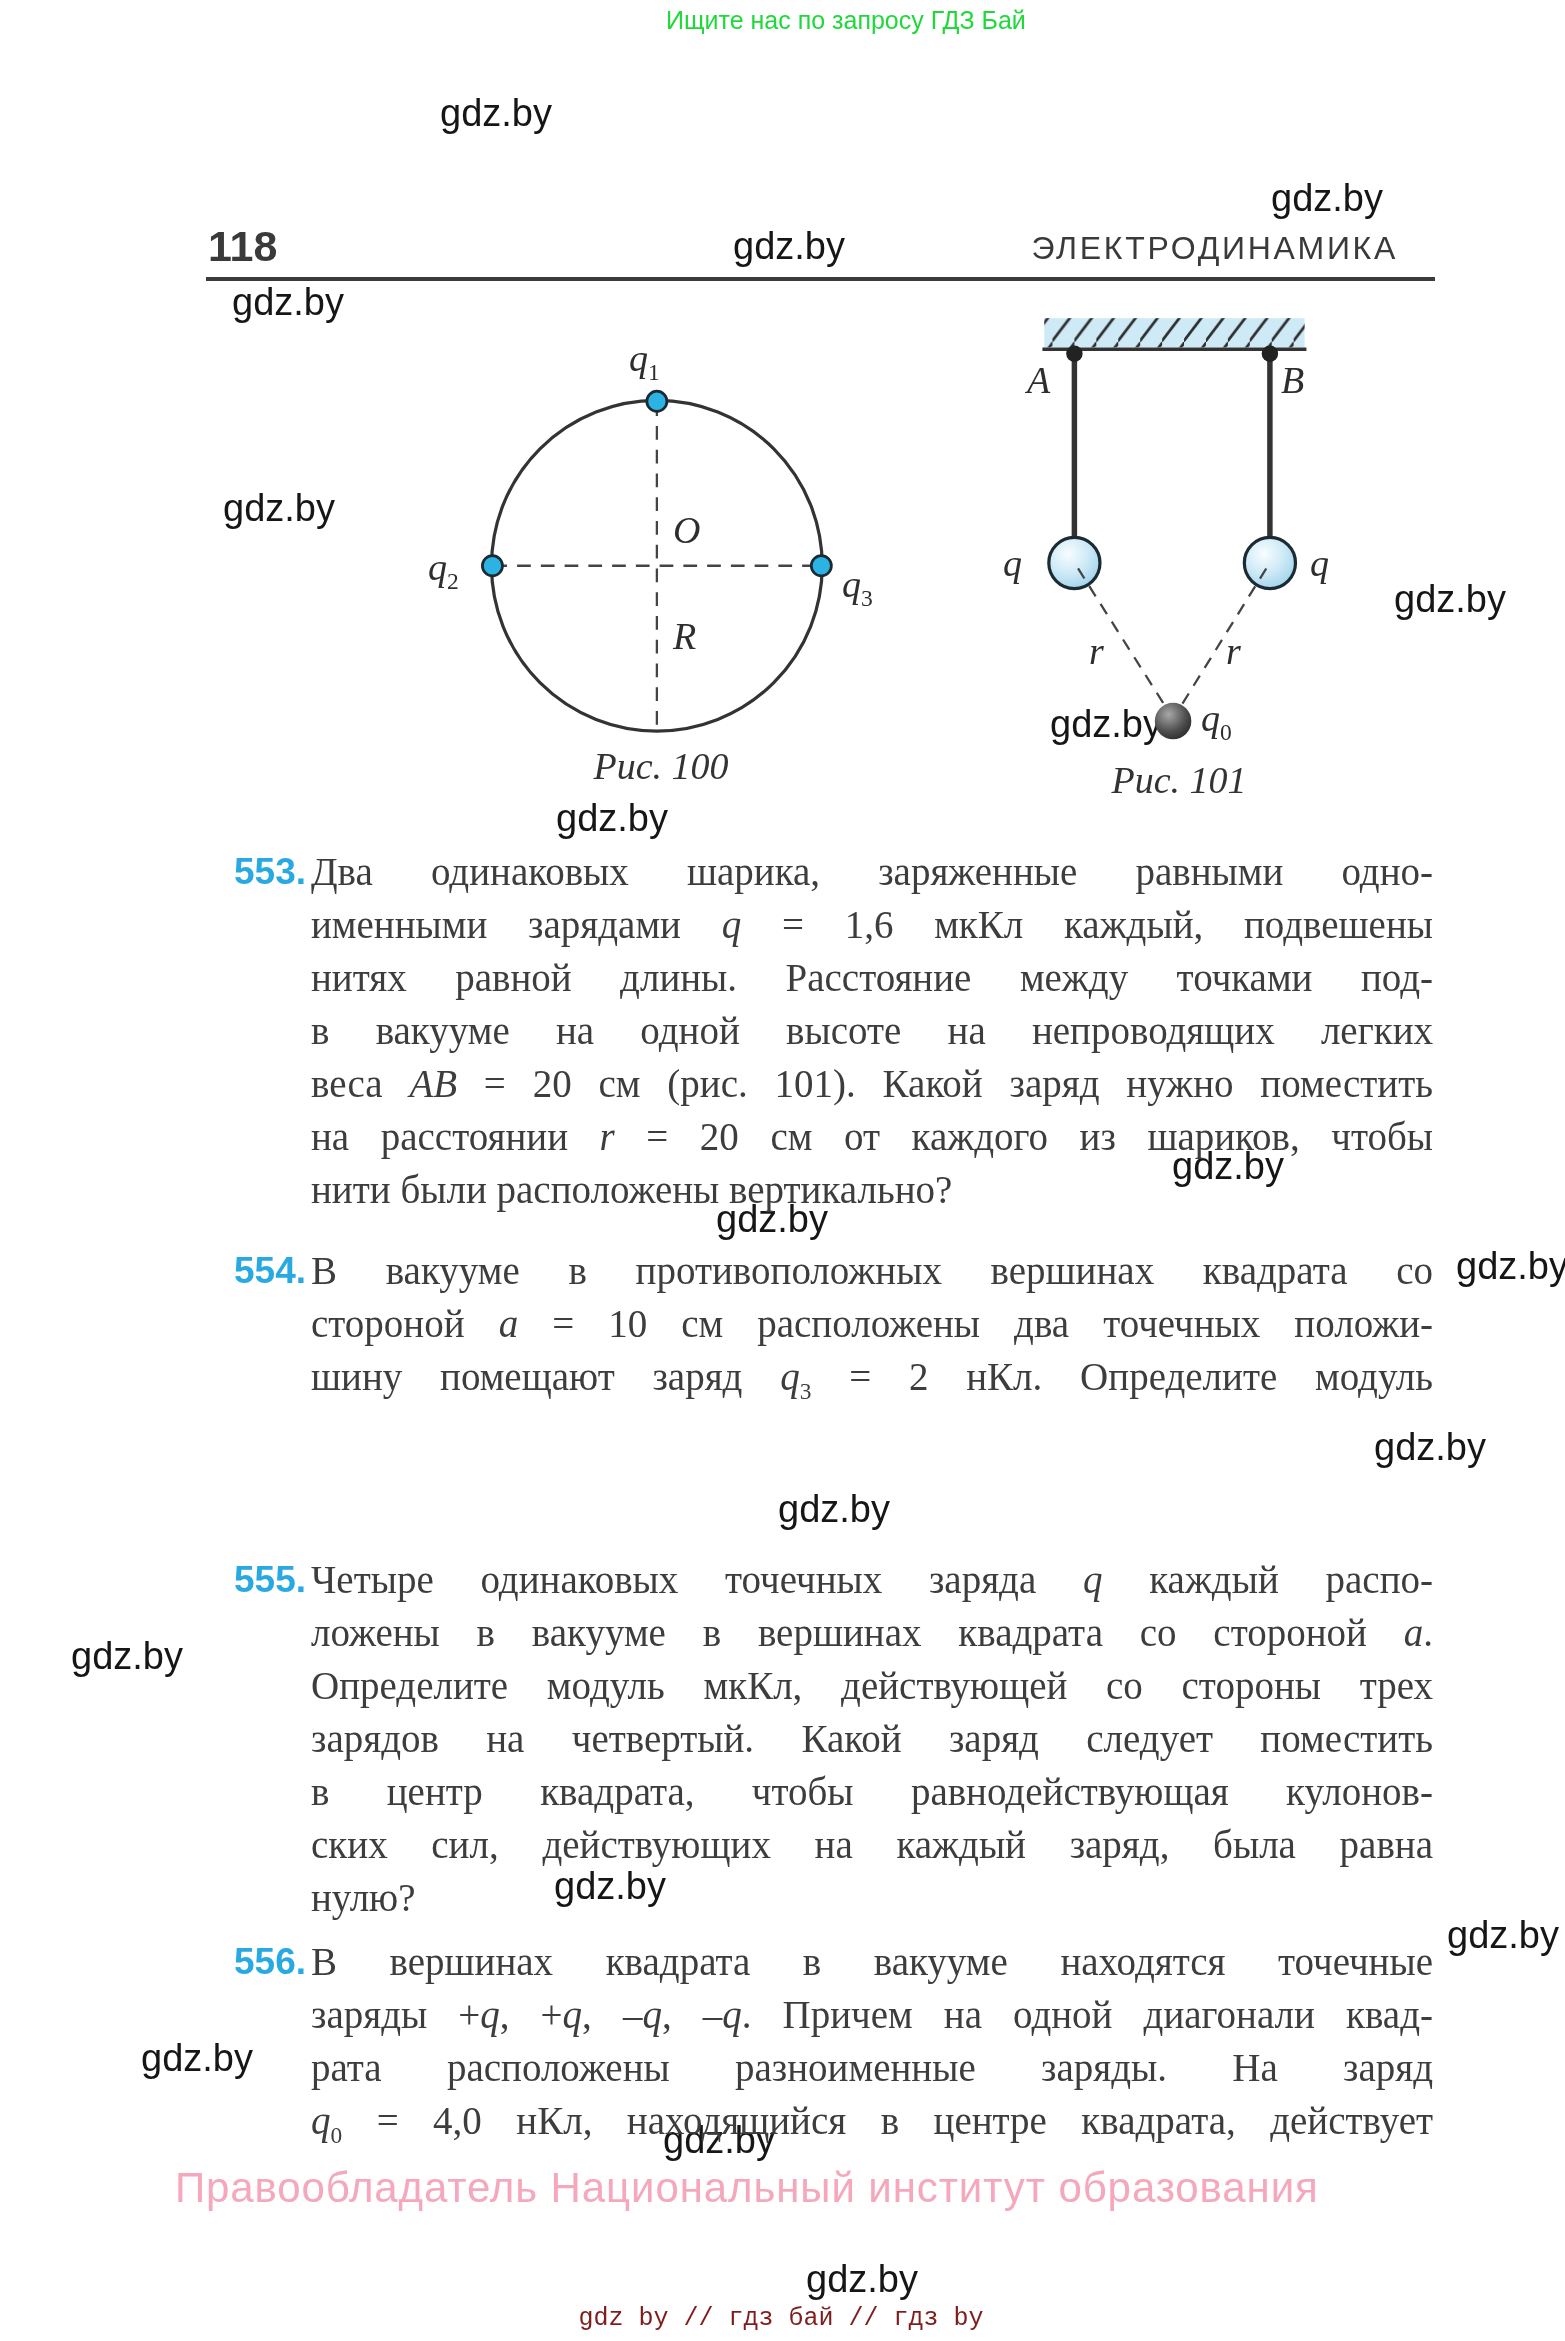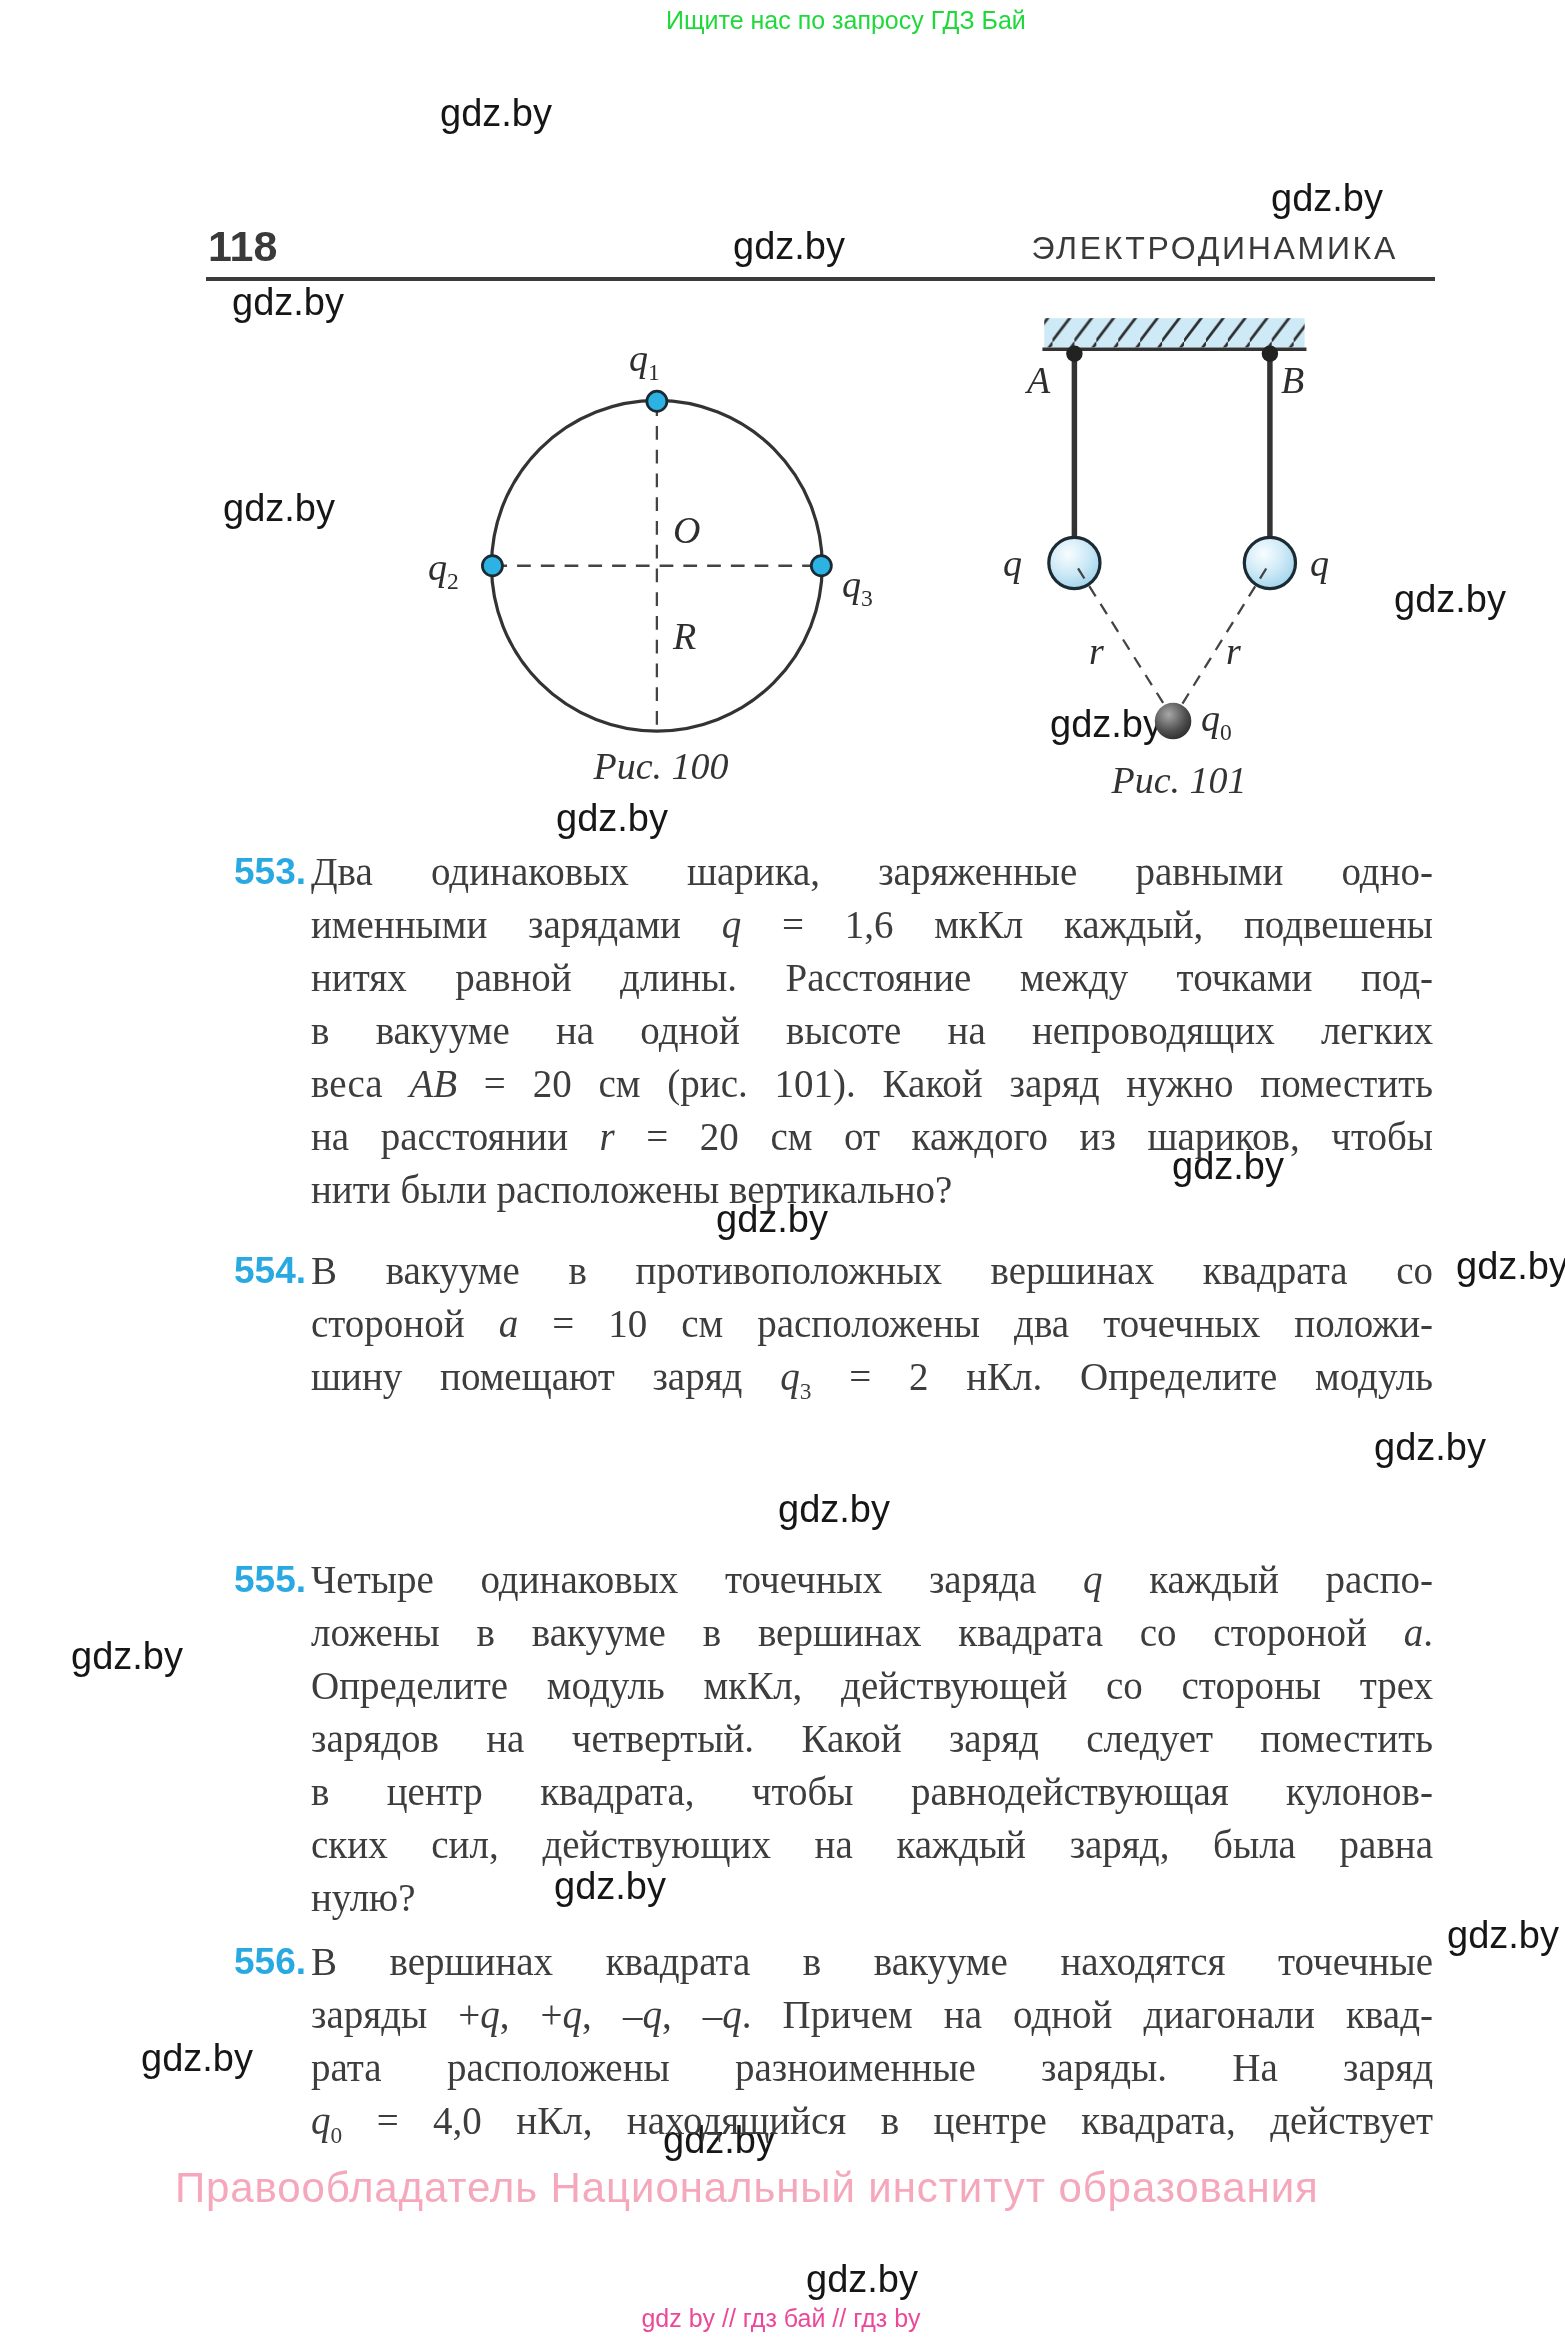--- a/index.html
+++ b/index.html
@@ -14,22 +14,22 @@
   }
   .wm-green{
     position:absolute;font-family:Liberation Sans, sans-serif;
     font-size:25px;color:#1fd93a;white-space:nowrap;margin-left:36px;
   }
   .wm-pink{
     position:absolute;font-family:"Liberation Sans","DejaVu Sans",sans-serif;
     font-size:42px;color:#f5a8bc;white-space:nowrap;letter-spacing:0.9px;
   }
   .wm-blue{
-    position:absolute;font-family:Liberation Sans, sans-serif;
-    font-size:25px;color:#ec4899;white-space:nowrap;
+    position:absolute;font-family:Liberation Mono, monospace;
+    font-size:25px;color:#7f1d1d;white-space:nowrap;
   }
   
   .page-num{
     position:absolute;left:208px;top:222px;font-family:"Liberation Sans","DejaVu Sans",sans-serif;
     font-weight:bold;font-size:43px;color:#3a3a3a;
   }
   .chapter{
     position:absolute;top:230px;right:167px;font-family:"Liberation Sans","DejaVu Sans",sans-serif;
     font-size:32px;color:#3a3a3a;letter-spacing:2.7px;
   }

